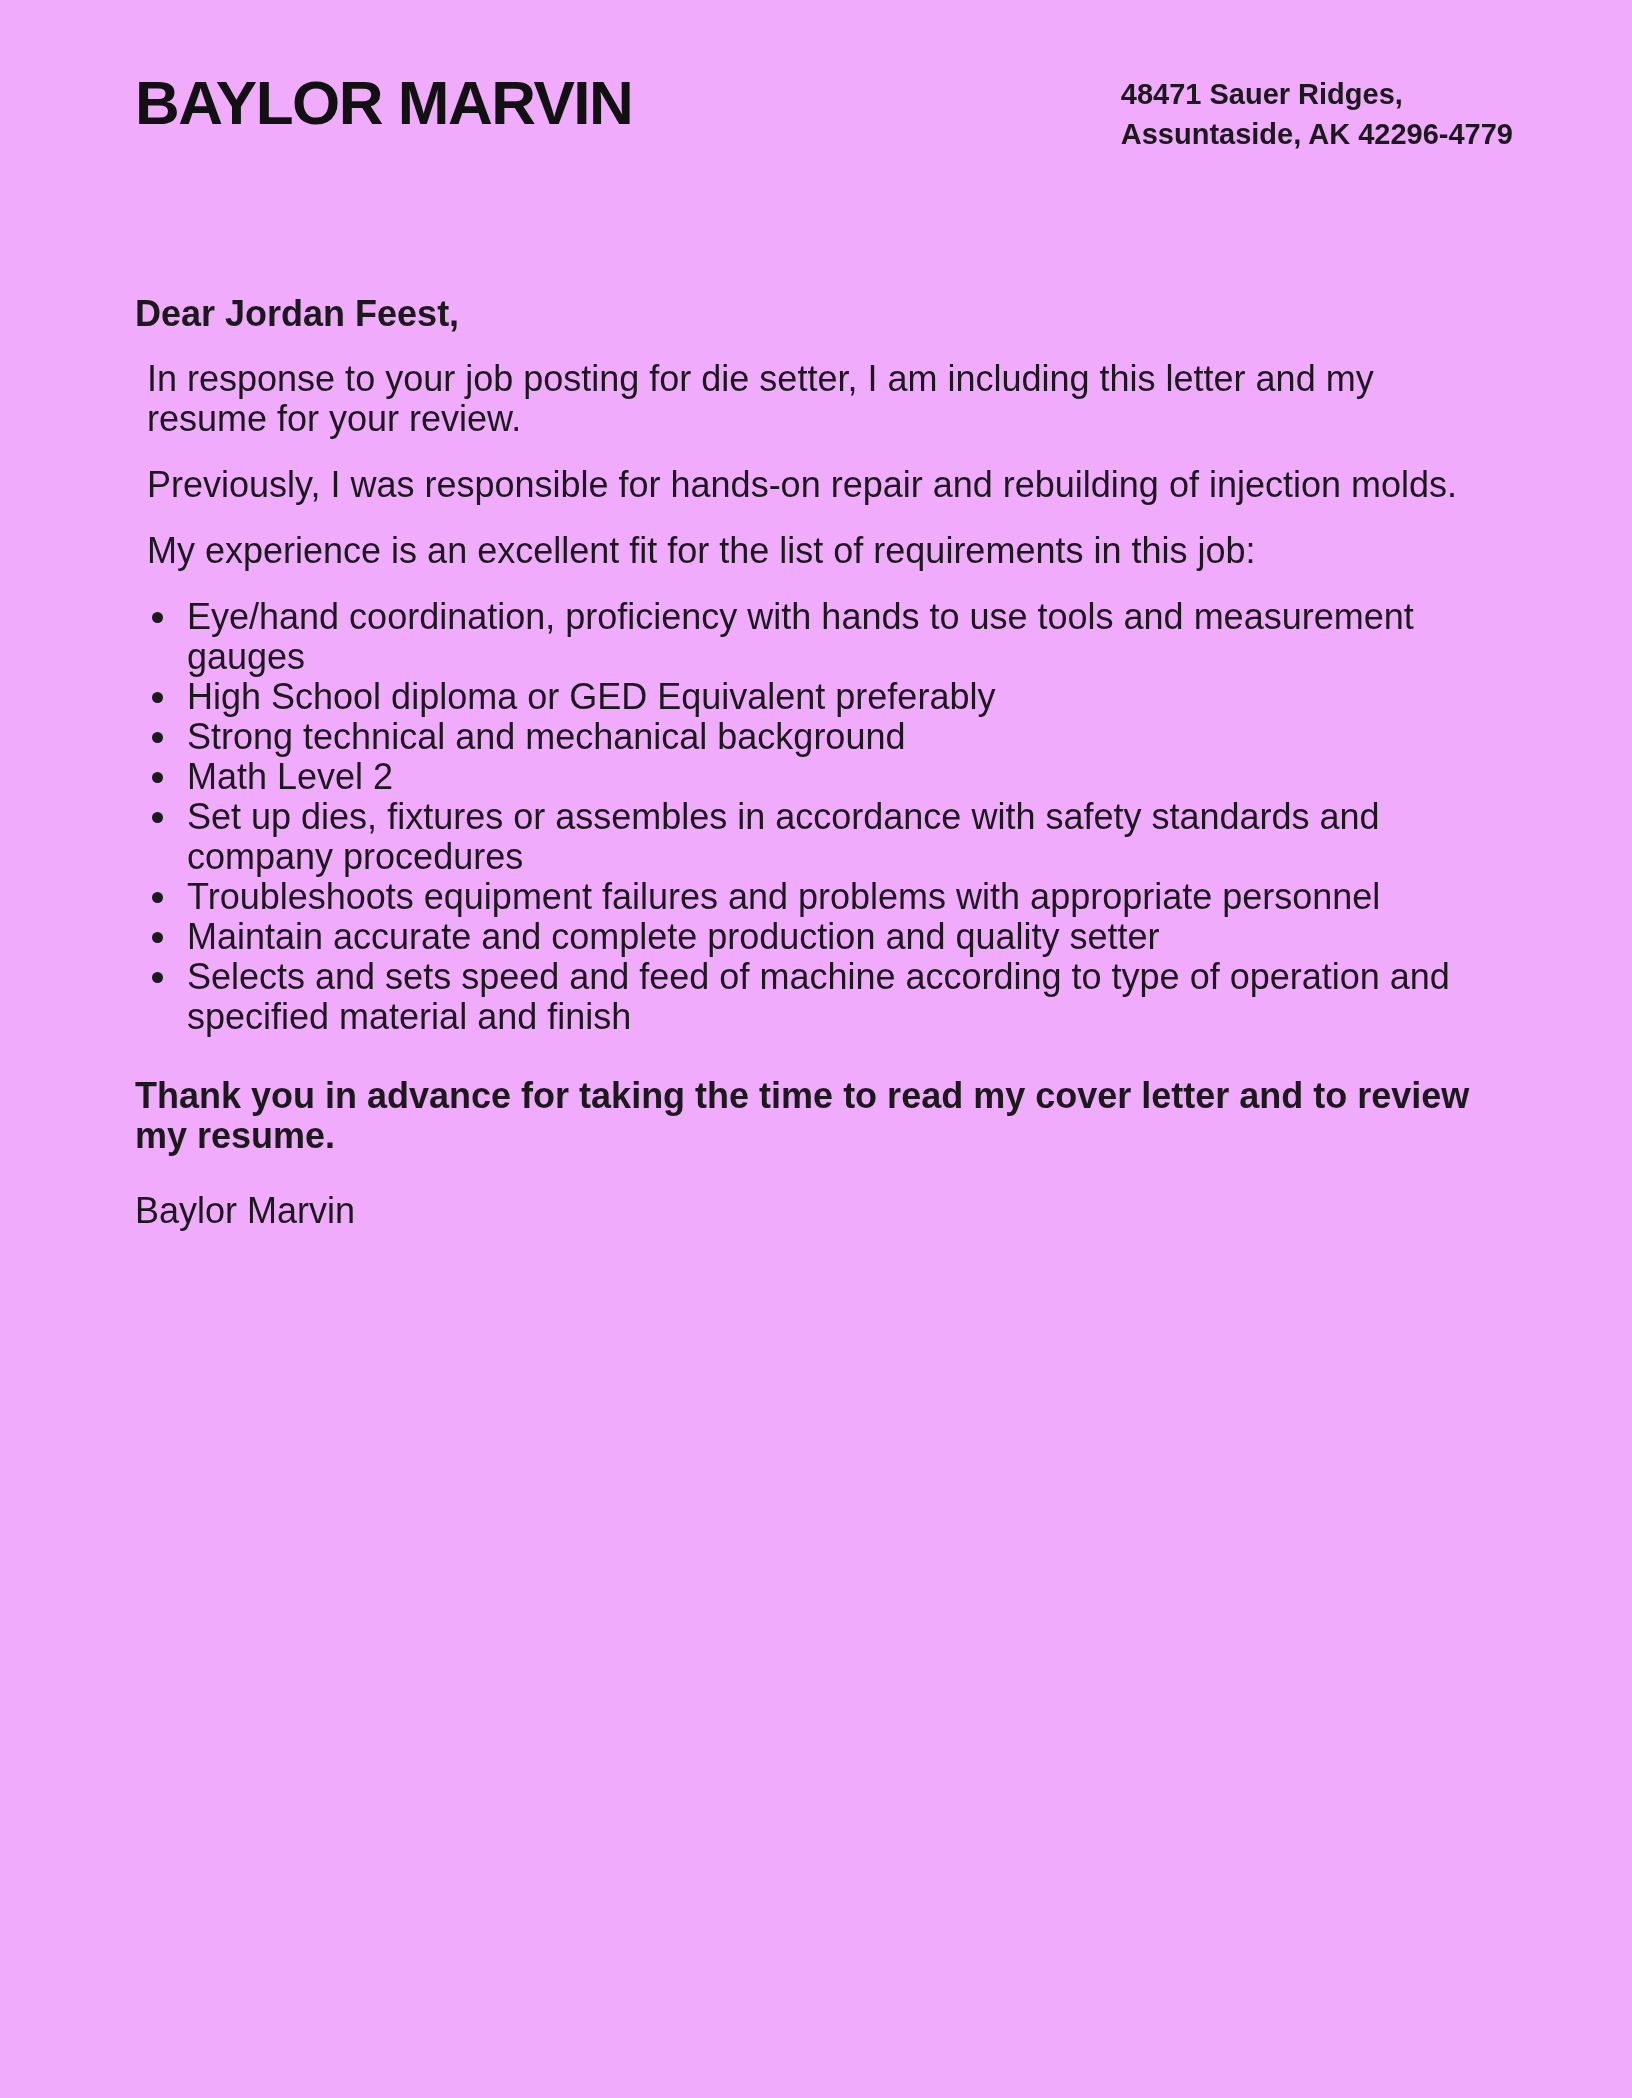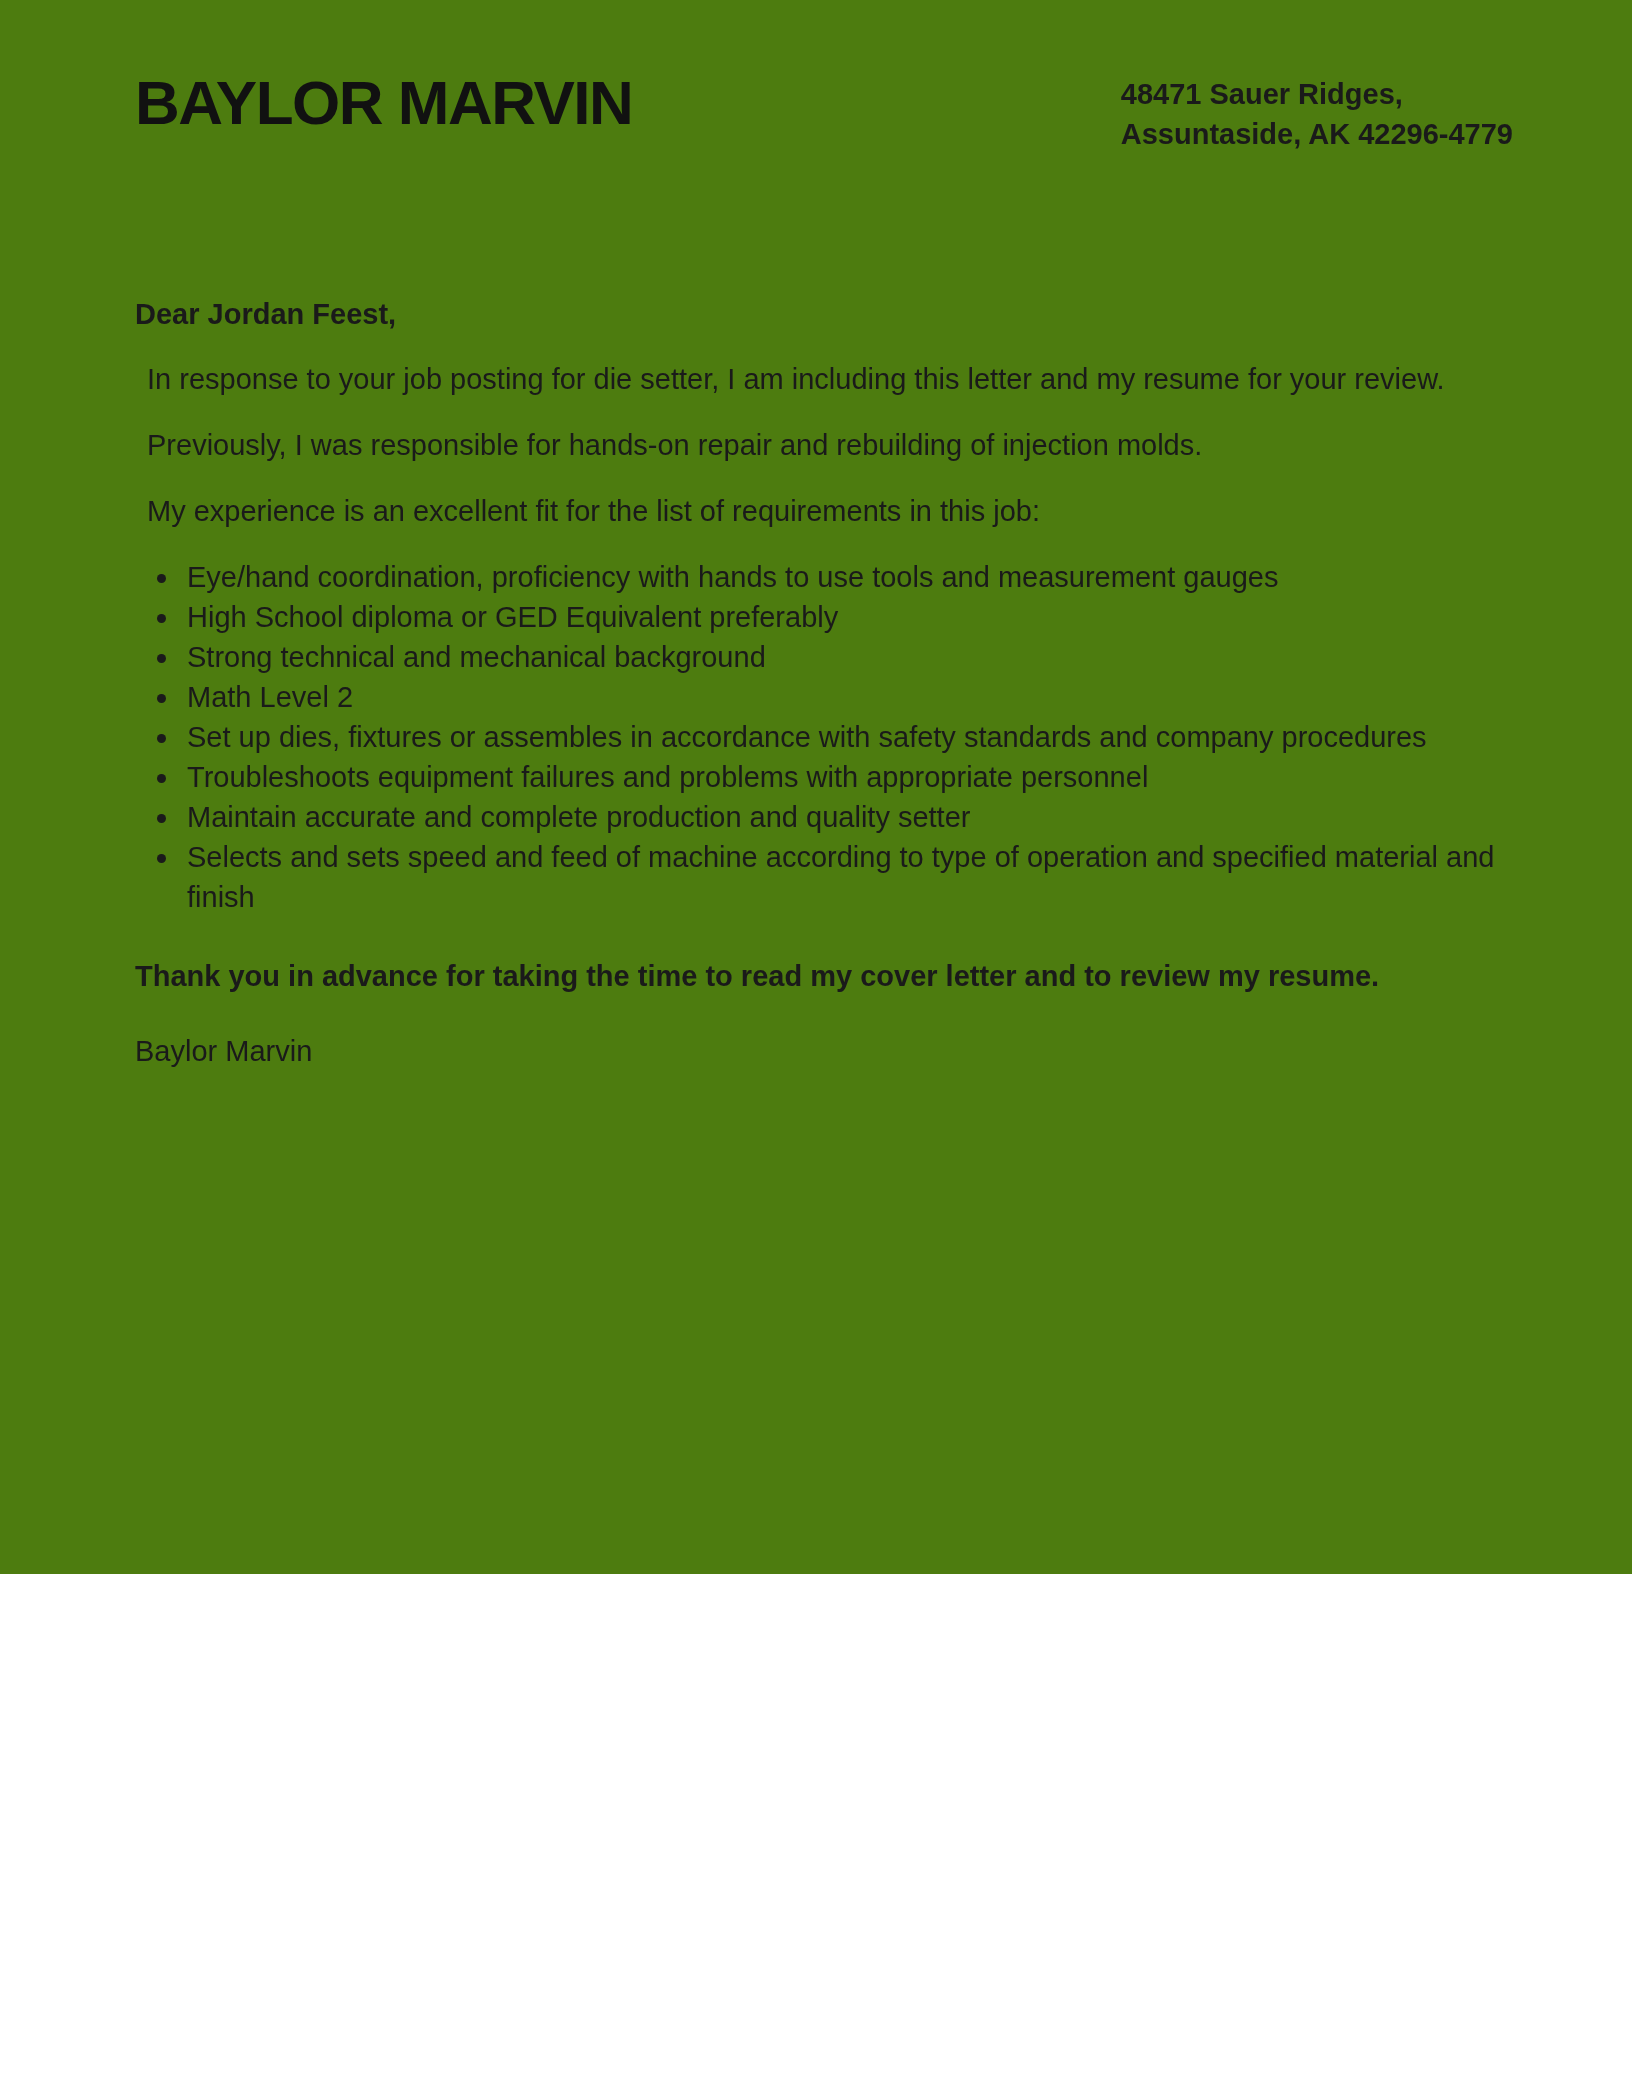--- a/index.html
+++ b/index.html
@@ -3,22 +3,22 @@
 <meta charset="utf-8">
 <style>
   html, body {
     margin: 0;
     padding: 0;
     background: #ffffff;
   }
   .page {
     position: relative;
     width: 1632px;
-    height: 1574px;
-    background: #4d7c0f;
+    height: 2098px;
+    background: #f0abfc;
     color: #1a1a1a;
     font-family: "Liberation Sans", "DejaVu Sans", sans-serif;
     box-sizing: border-box;
     padding: 70px 119px 0 135px;
     overflow: hidden;
   }
   .letter-header {
     display: flex;
     justify-content: space-between;
     align-items: flex-start;
@@ -36,21 +36,21 @@
     font-size: 29px;
     line-height: 40px;
     font-weight: 700;
     text-align: left;
     margin-top: 4px;
     color: #1a1a1a;
   }
   .letter-body {
     margin-top: 140px;
     max-width: 1368px;
-    font-size: 29px;
+    font-size: 36px;
     line-height: 40px;
     color: #1a1a1a;
   }
   .greeting {
     font-weight: 600;
     margin: 0 0 25px 0;
   }
   .para {
     margin: 0 0 26px 12px;
   }

